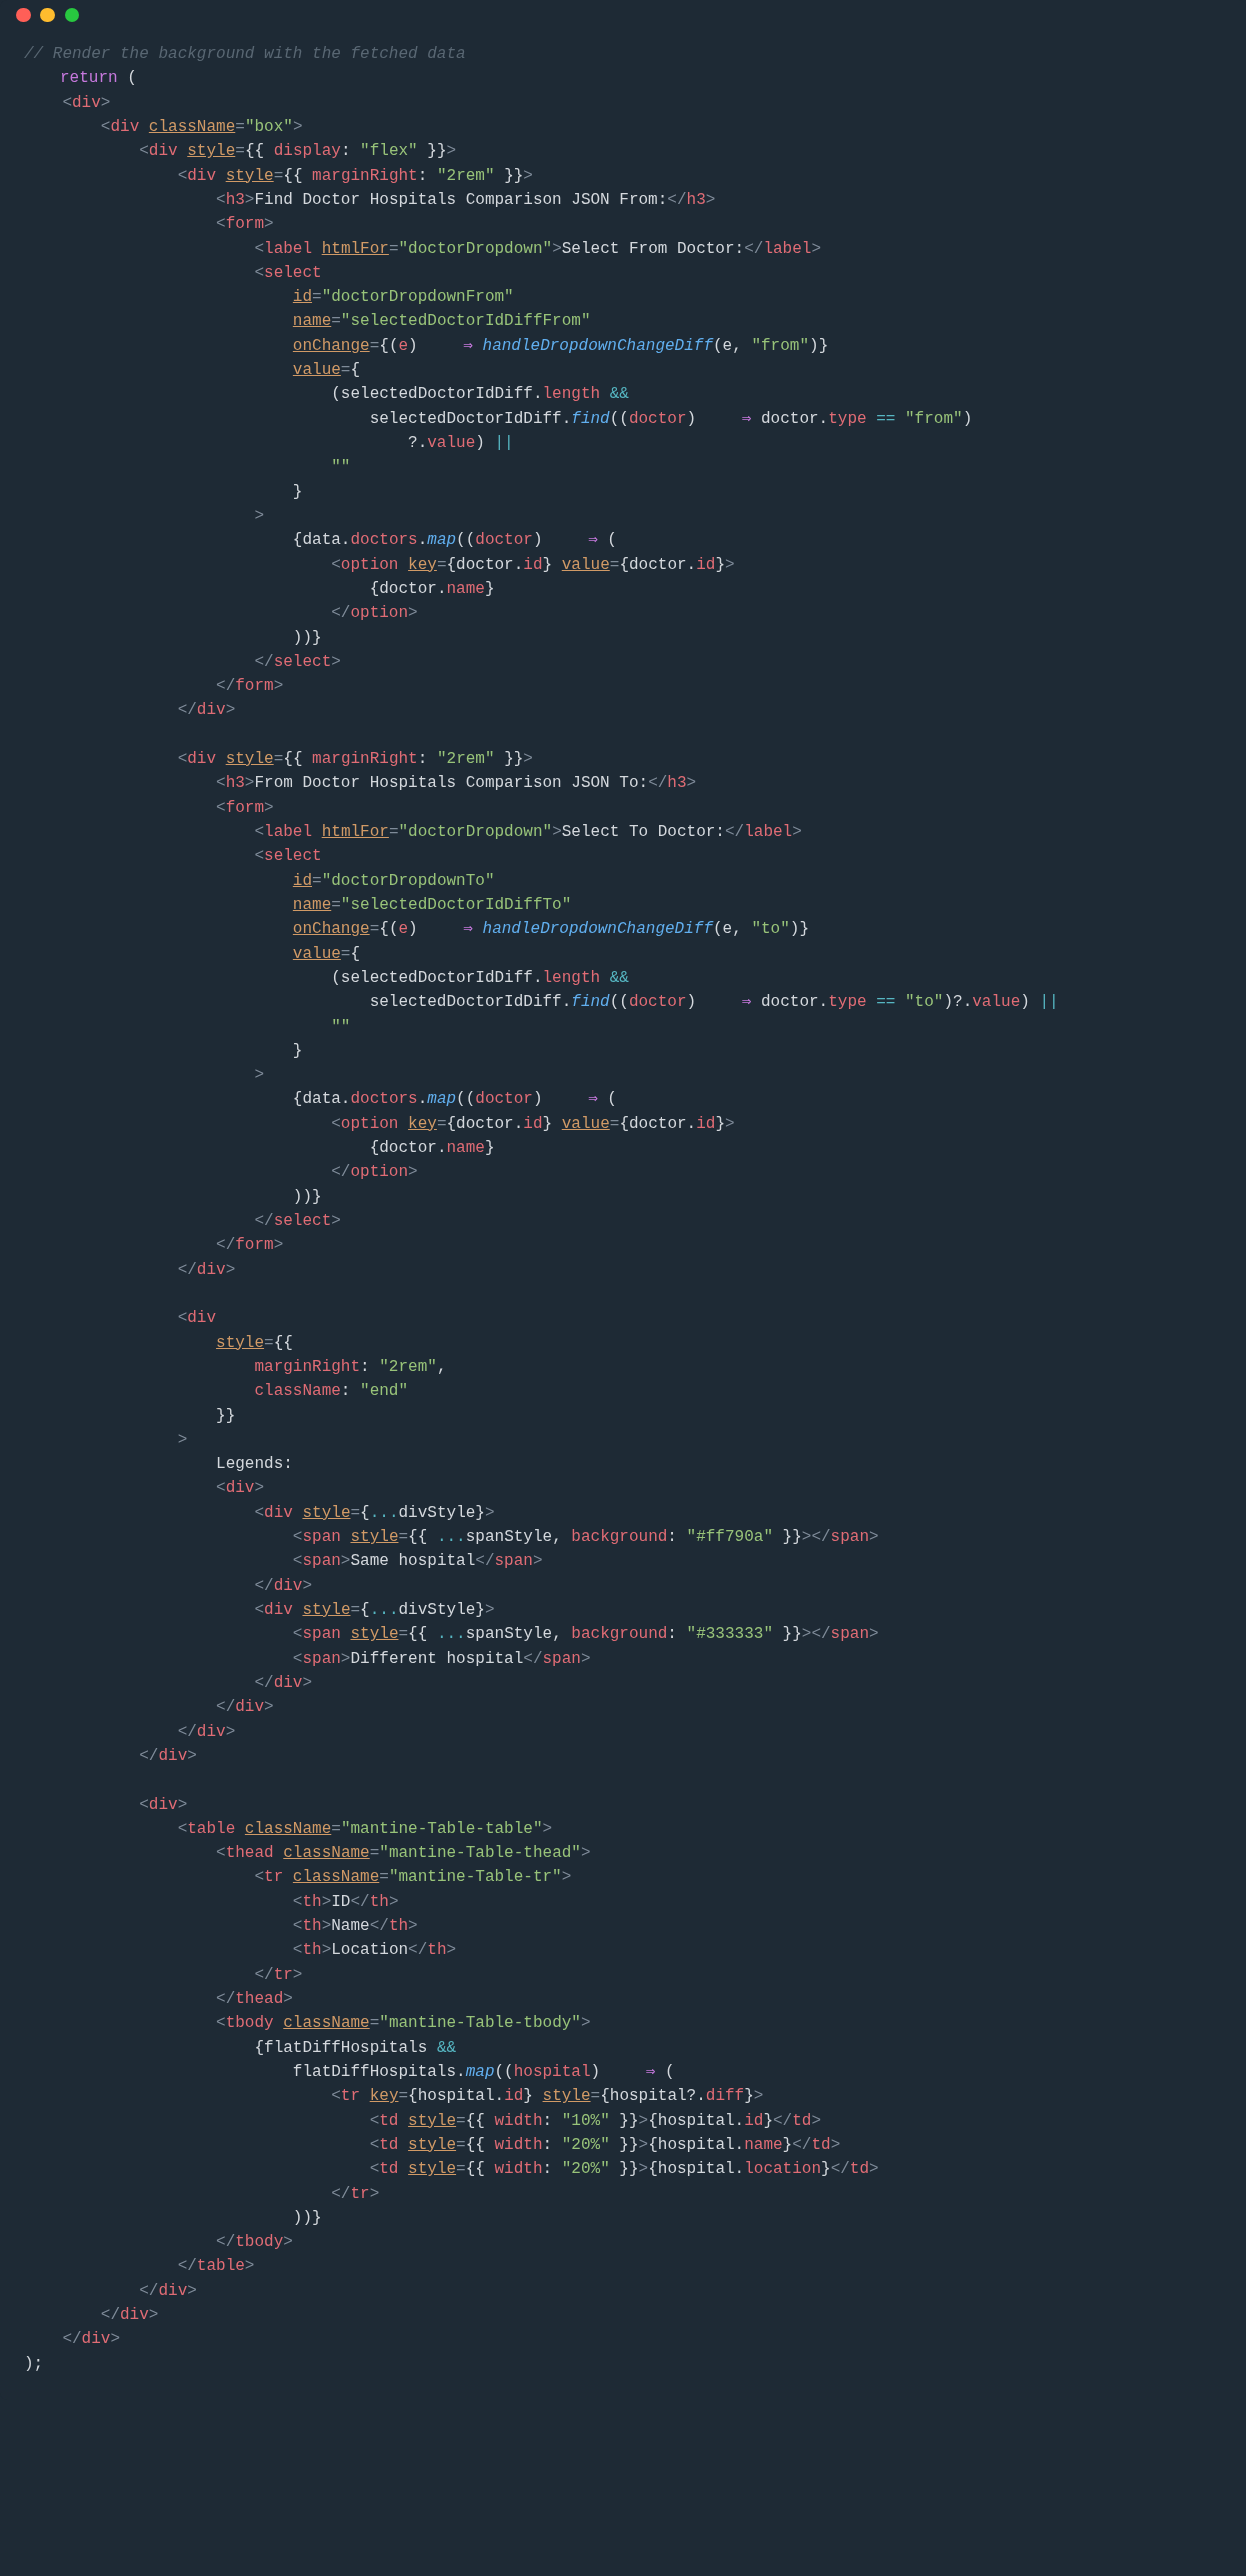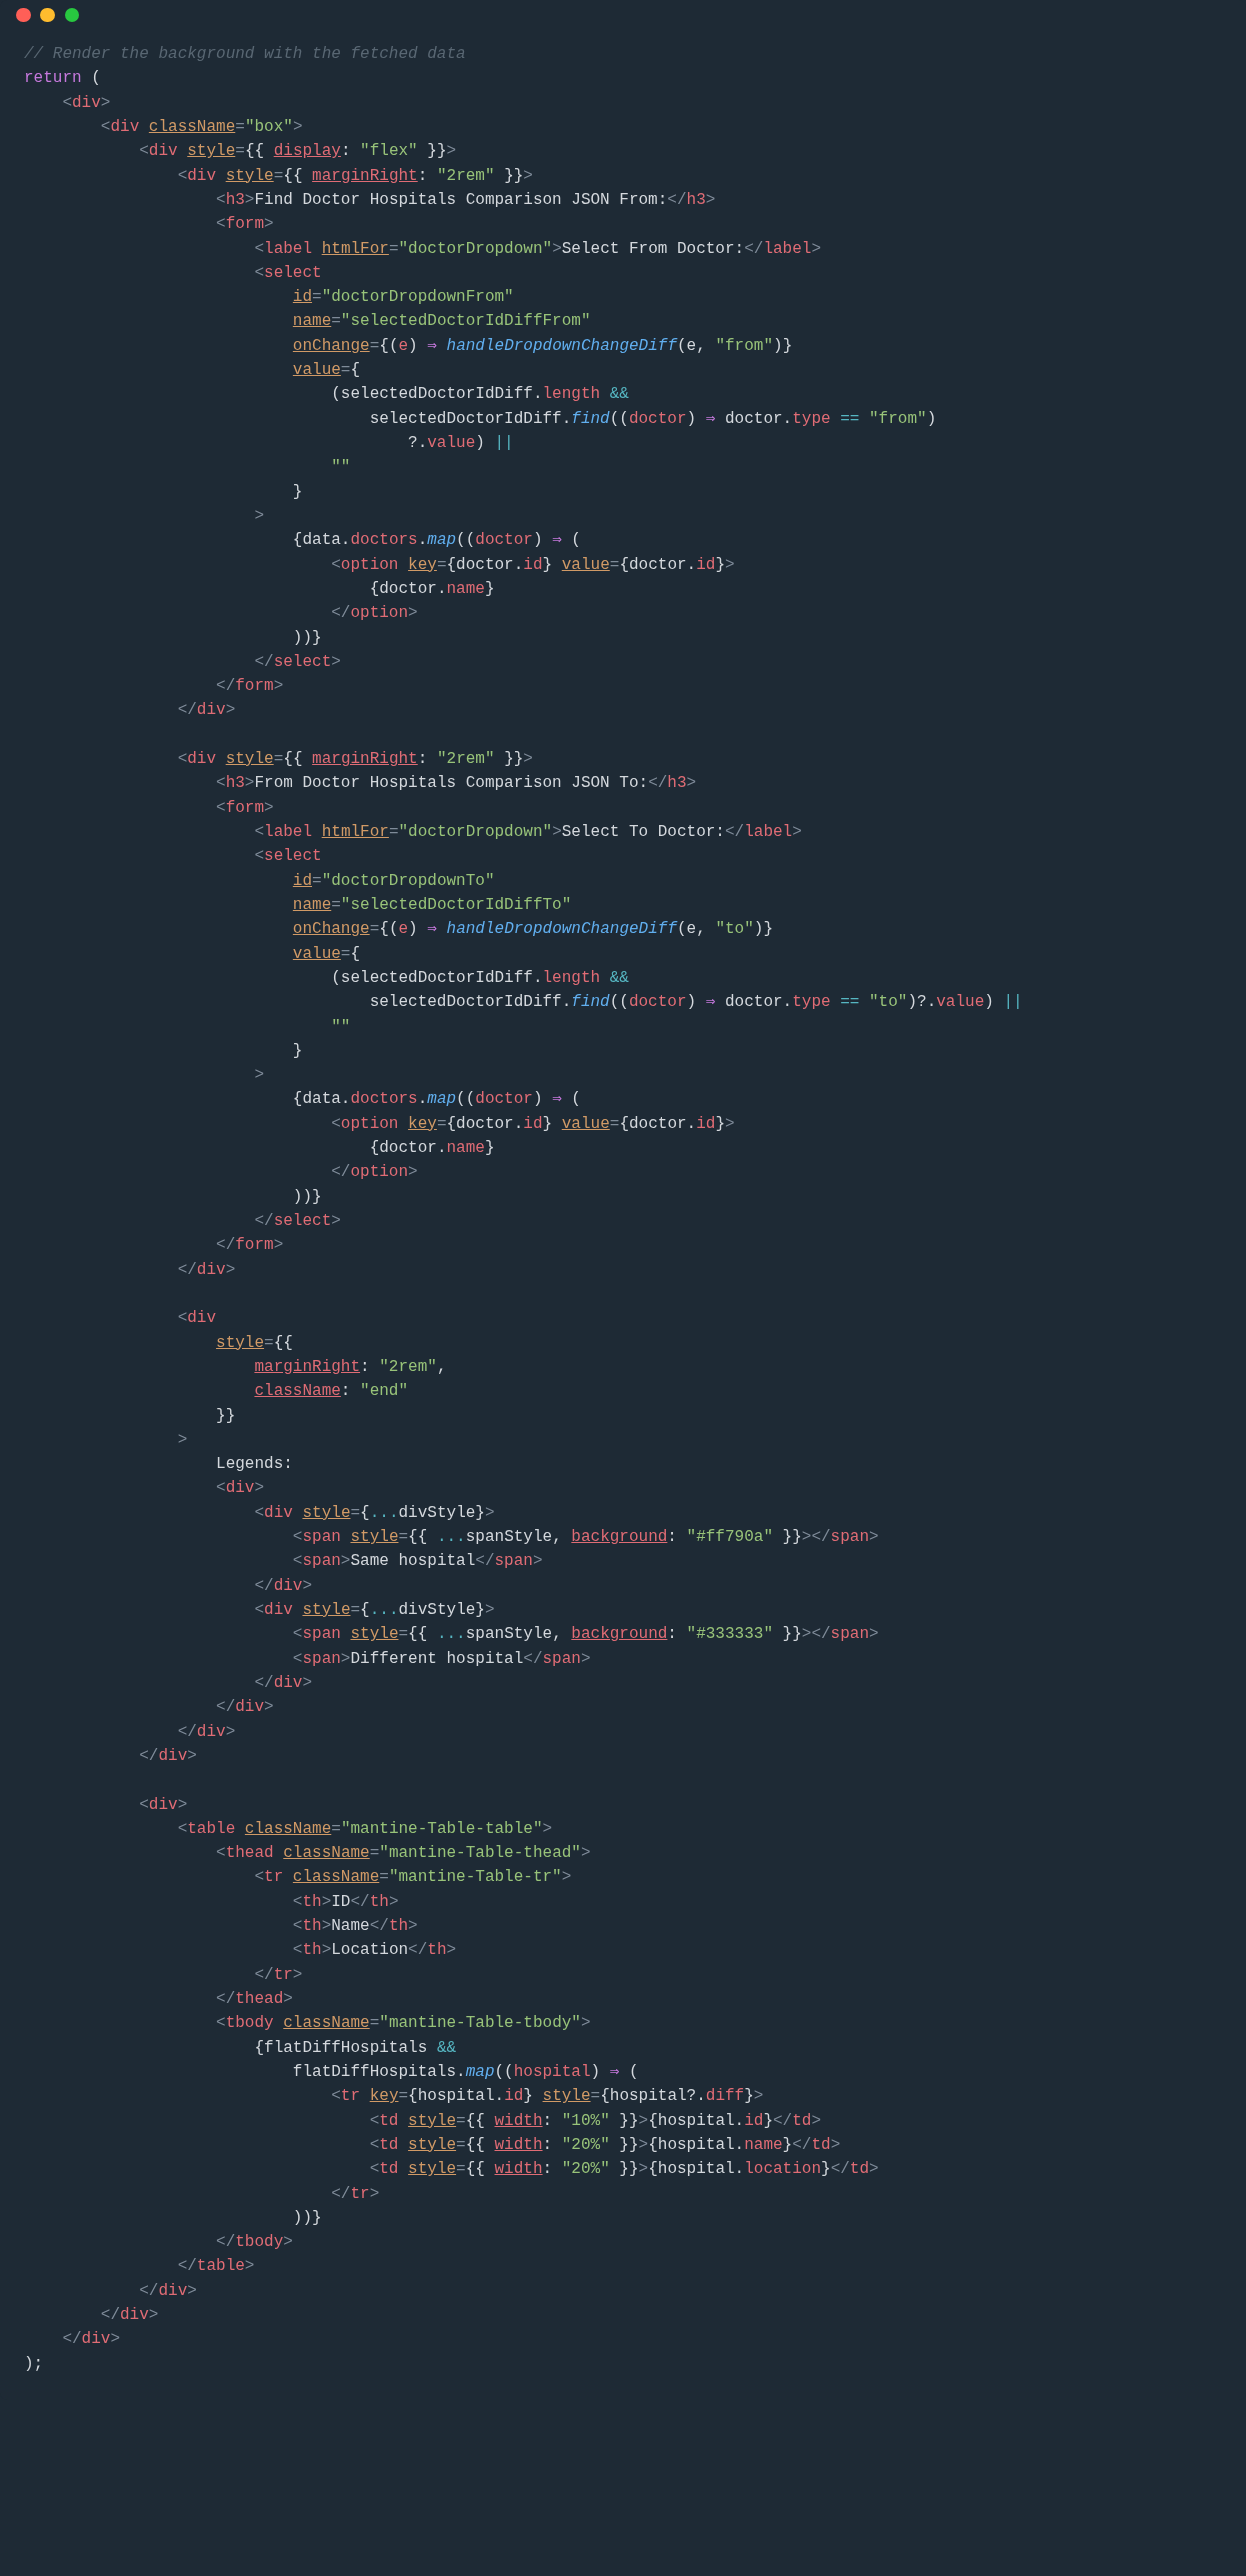--- a/index.html
+++ b/index.html
@@ -31,28 +31,28 @@
 }
 .tl-red { background: #ff5f57; }
 .tl-yellow { background: #febc2e; }
 .tl-green { background: #28c840; }
 .code {
   padding: 12px 24px 24px 24px;
   white-space: pre;
   font-family: inherit;
 }
 .c-comment { color: #596773; font-style: italic; }
-.c-keyword { color: #c679dd; }
+.c-keyword { color: #c679dd; margin-left: 36px; }
 .c-tag { color: #e06c75; }
 .c-attr { color: #d19a66; text-decoration: underline; }
 .c-str { color: #98c379; }
 .c-punc { color: #7f8b99; }
 .c-brace { color: #d4d8dd; }
 .c-txt { color: #d4d8dd; }
-.c-prop { color: #e06c75; text-decoration: underline; }
+.c-prop { color: #e06c75; }
 .c-func { color: #61afef; font-style: italic; }
 .c-var { color: #e06c75; }
 .c-op { color: #56b6c2; }
 </style>
 </head>
 <body>
 
 <div class="window">
   <div class="titlebar">
     <div class="traffic-light tl-red"></div>

